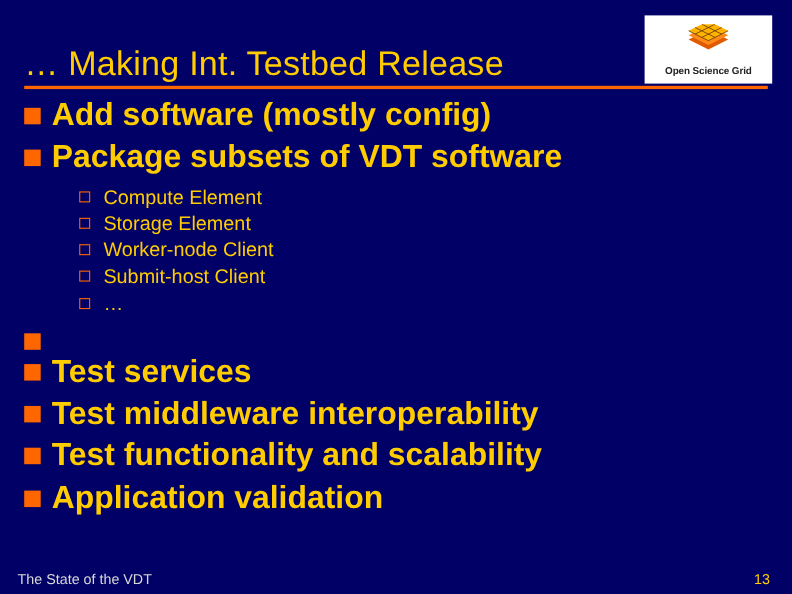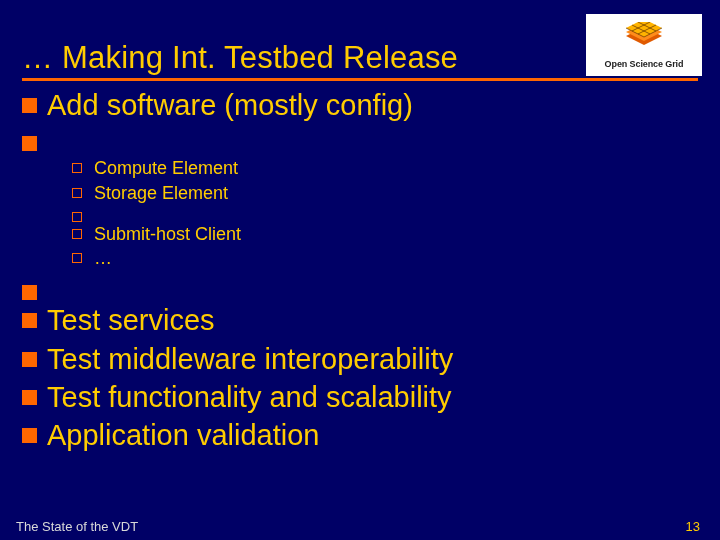--- a/index.html
+++ b/index.html
@@ -54,20 +54,21 @@
   .content {
     padding: 4px 22px 0 22px;
   }
   .l1 {
     font-size: 29px;
     line-height: 1.25;
     color: #ffcc00;
     display: flex;
     align-items: flex-start;
     margin-top: 2px;
+    font-weight: bold;
   }
   .l1-bullet {
     width: 15px; height: 15px;
     background: #ff6600;
     flex-shrink: 0;
     margin-top: 11px;
     margin-right: 10px;
   }
   .l2-group {
     padding: 5px 0 2px 50px;
@@ -127,33 +128,35 @@
   <div class="hr"></div>
 
   <div class="content">
 
     <div class="l1">
       <span class="l1-bullet"></span>
       <span>Add software (mostly config)</span>
     </div>
     <div class="l1">
       <span class="l1-bullet"></span>
+      <span>Package subsets of VDT software</span>
     </div>
 
     <div class="l2-group">
       <div class="l2">
         <span class="l2-bullet"></span>
         <span>Compute Element</span>
       </div>
       <div class="l2">
         <span class="l2-bullet"></span>
         <span>Storage Element</span>
       </div>
       <div class="l2">
         <span class="l2-bullet"></span>
+        <span>Worker-node Client</span>
       </div>
       <div class="l2">
         <span class="l2-bullet"></span>
         <span>Submit-host Client</span>
       </div>
       <div class="l2">
         <span class="l2-bullet"></span>
         <span>…</span>
       </div>
     </div>

